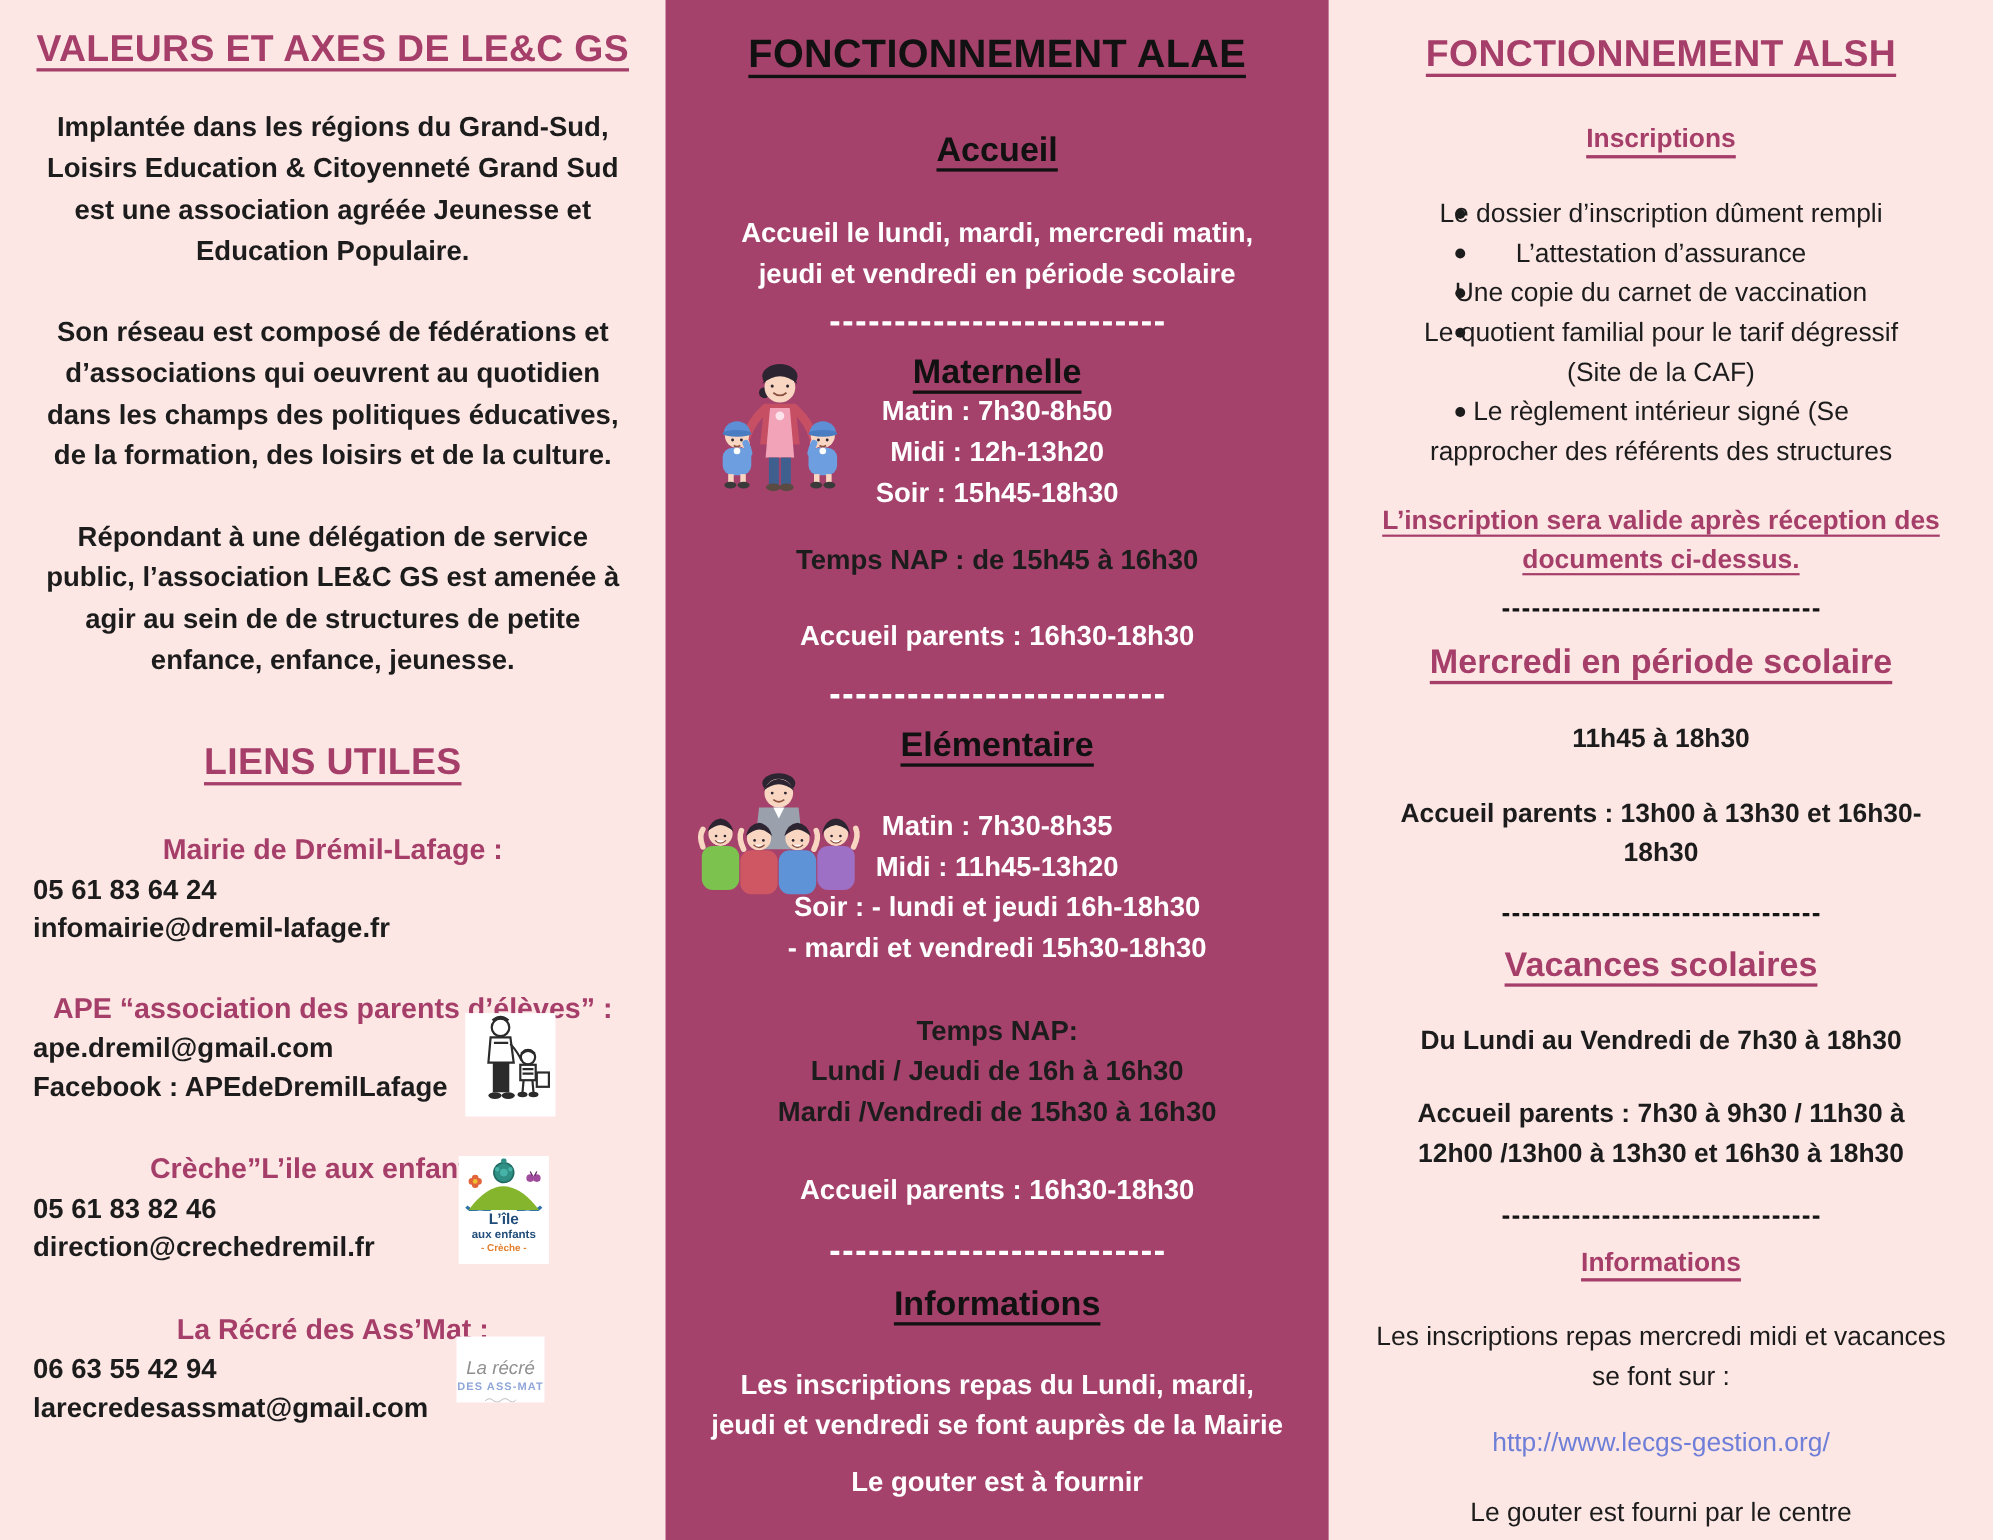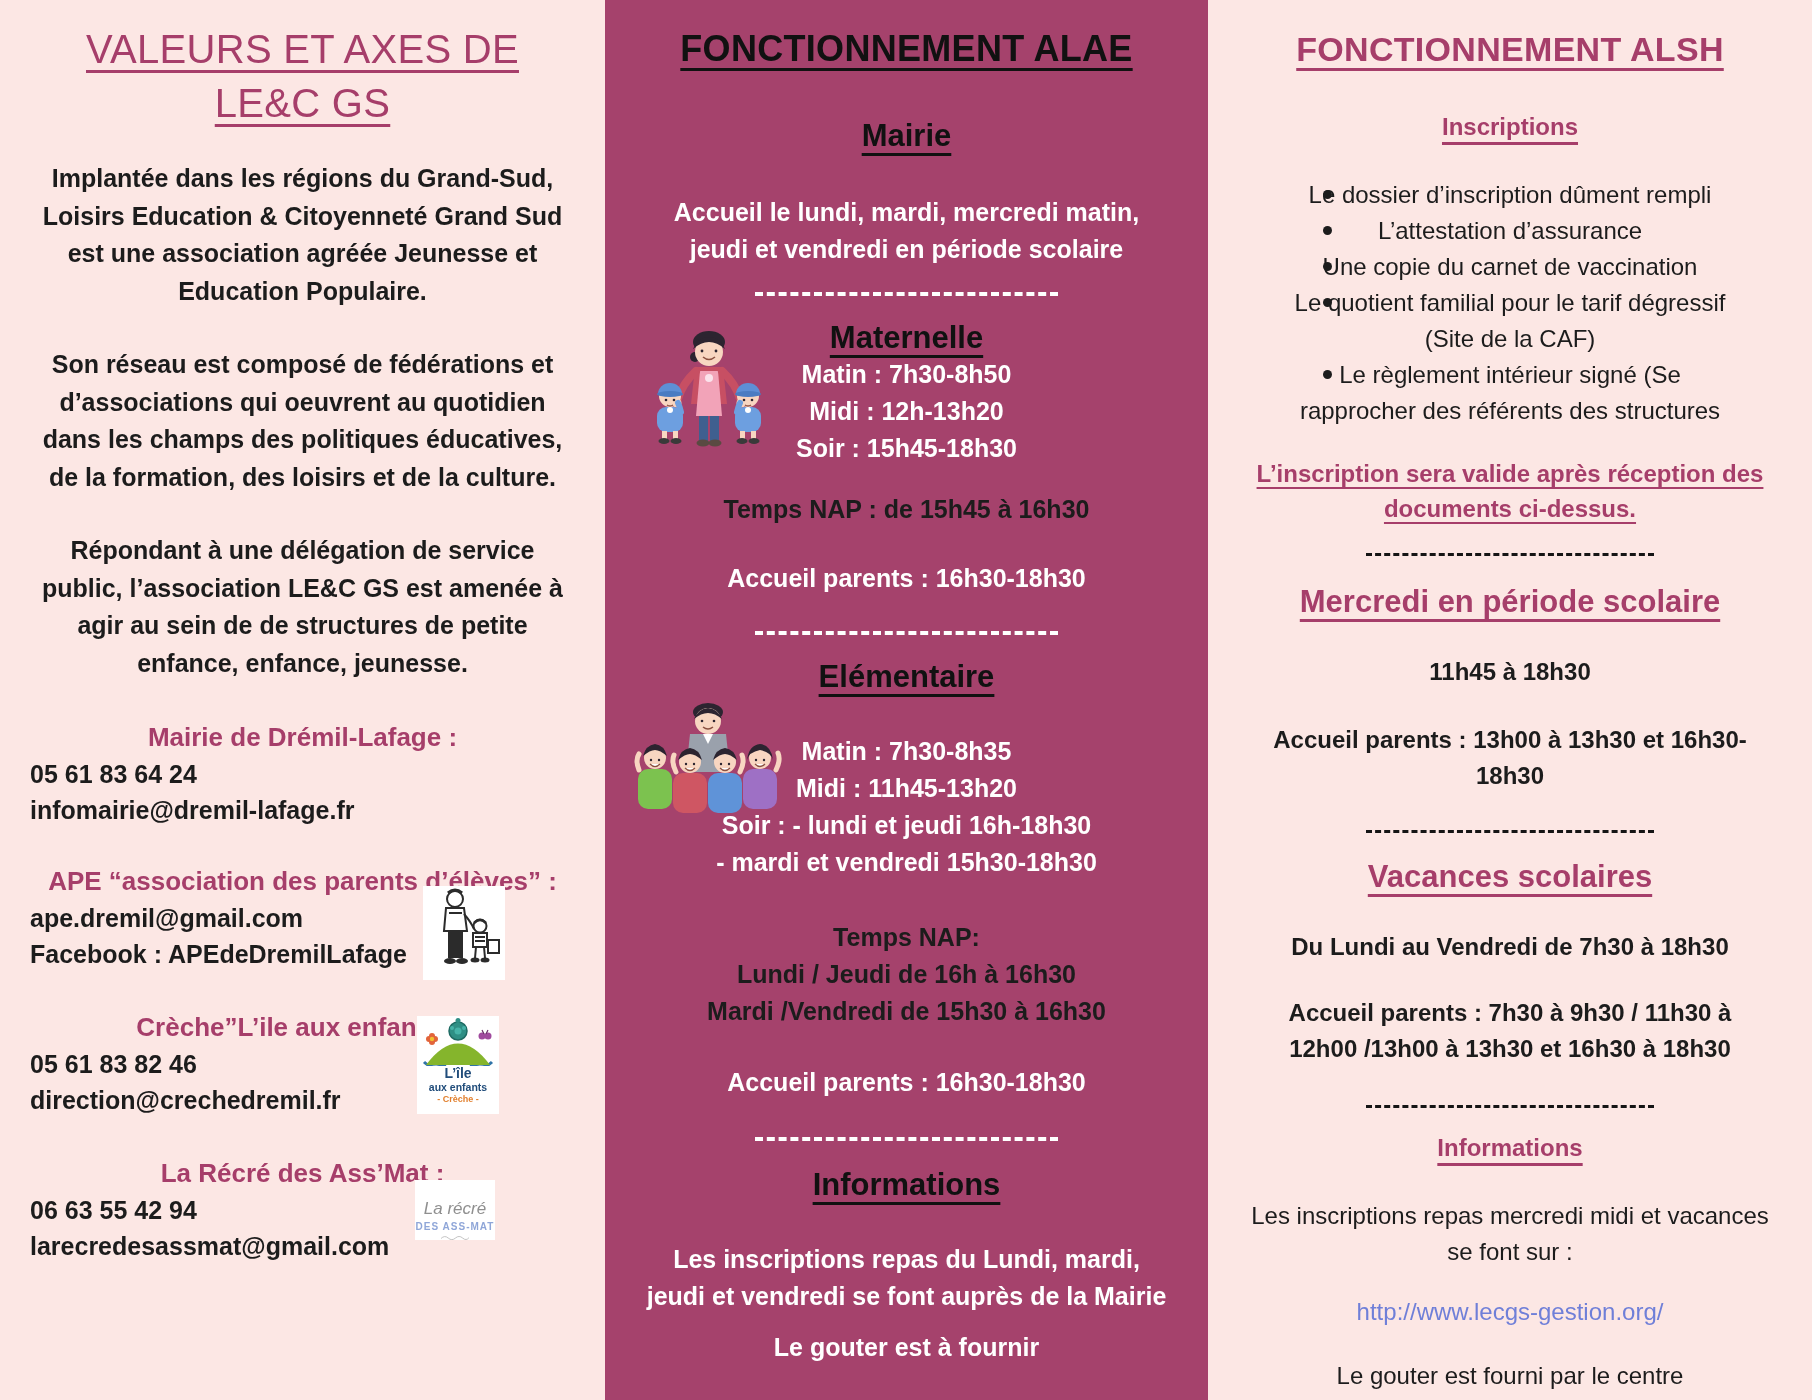--- a/index.html
+++ b/index.html
@@ -13,21 +13,21 @@
   .col-right { width:604px; background:#fce7e4; padding:30px 35px 0; text-align:center; }
 
   
   .rose { color:#a63e6a;text-align:center; }
   .bk   { color:#1c1c1c; }
   .wt   { color:#ffffff; }
   .u    { text-decoration:underline; text-decoration-thickness:3px; text-underline-offset:7px; }
   .u2   { text-decoration:underline; text-decoration-thickness:2px; text-underline-offset:5px; }
 
   
-  .l-title { font-size:40px; font-weight:400; line-height:1.35; text-align:center; margin-bottom:30px; letter-spacing:.3px; }
+  .l-title { font-size:34px; font-weight:700; line-height:1.35; text-align:center; margin-bottom:30px; letter-spacing:.3px; }
   .l-para  { font-size:25px; font-weight:700; line-height:1.5; text-align:center; margin-bottom:36px; }
   .l-links { font-size:34px; font-weight:700; text-align:center; margin:54px 0 40px; letter-spacing:.3px; }
   .contact { position:relative; margin-bottom:34px; min-height:112px; }
   .c-name  { font-size:26px; font-weight:700; line-height:1.5; }
   .c-line  { font-size:25px; font-weight:700; line-height:1.42; color:#1c1c1c; }
 
   .logo-box { position:absolute; background:#ffffff; display:flex; flex-direction:column; align-items:center; justify-content:flex-start; }
   .logo-ape   { right:70px; top:24px;  width:82px;  height:94px; }
   .logo-creche{ right:76px; top:8px;   width:82px;  height:98px; padding-top:2px;}
   .logo-recre { right:80px; top:26px;  width:80px;  height:60px; padding-top:20px;}
@@ -62,20 +62,21 @@
 </head>
 <body>
 
 <div class="page">
 
   <div class="col col-left">
     <div class="l-title rose u">VALEURS ET AXES DE LE&amp;C GS</div>
     <div class="l-para bk">Implantée dans les régions du Grand-Sud, Loisirs Education &amp; Citoyenneté Grand Sud est une association agréée Jeunesse et Education Populaire.</div>
     <div class="l-para bk">Son réseau est composé de fédérations et d’associations qui oeuvrent au quotidien dans les champs des politiques éducatives, de la formation, des loisirs et de la culture.</div>
     <div class="l-para bk">Répondant à une délégation de service public, l’association LE&amp;C GS est amenée à agir au sein de de structures de petite enfance, enfance, jeunesse.</div>
+    <div class="l-links rose u">LIENS UTILES</div>
 
     <div class="contact" style="min-height:108px;">
       <div class="c-name rose">Mairie de Drémil-Lafage :</div>
       <div class="c-line">05 61 83 64 24</div>
       <div class="c-line">infomairie@dremil-lafage.fr</div>
     </div>
 
     <div class="contact">
       <div class="c-name rose">APE “association des parents d’élèves” :</div>
       <div class="c-line">ape.dremil@gmail.com</div>
@@ -149,21 +150,21 @@
         <svg width="70" height="14" viewBox="0 0 70 14">
           <path d="M4,10 Q12,2 20,9 T36,9 T52,9 T66,8" stroke="#bcbcbc" stroke-width="2" fill="none"></path>
         </svg>
       </div>
     </div>
   </div>
 
   <div class="col col-mid">
     <div class="m-title u">FONCTIONNEMENT ALAE</div>
 
-    <div class="m-h u" style="margin-bottom:40px;">Mairie</div>
+    <div class="m-h u" style="margin-bottom:40px;">Accueil</div>
     <div class="m-body wt" style="margin-bottom:24px;margin-top:16px;">Accueil le lundi, mardi, mercredi matin, jeudi et vendredi en période scolaire</div>
     <div class="sep" style="margin-bottom:24px;"></div>
 
     <div class="m-h u" style="">Maternelle</div>
     <div class="m-body wt">Matin : 7h30-8h50</div>
     <div class="m-body wt">Midi : 12h-13h20</div>
     <div class="m-body wt">Soir : 15h45-18h30</div>
     <div class="m-body bk" style="margin-top:24px;">Temps NAP : de 15h45 à 16h30</div>
     <div class="m-body wt" style="margin-top:32px;">Accueil parents : 16h30-18h30</div>
     <div class="sep" style="margin-top:34px; margin-bottom:24px;"></div>

